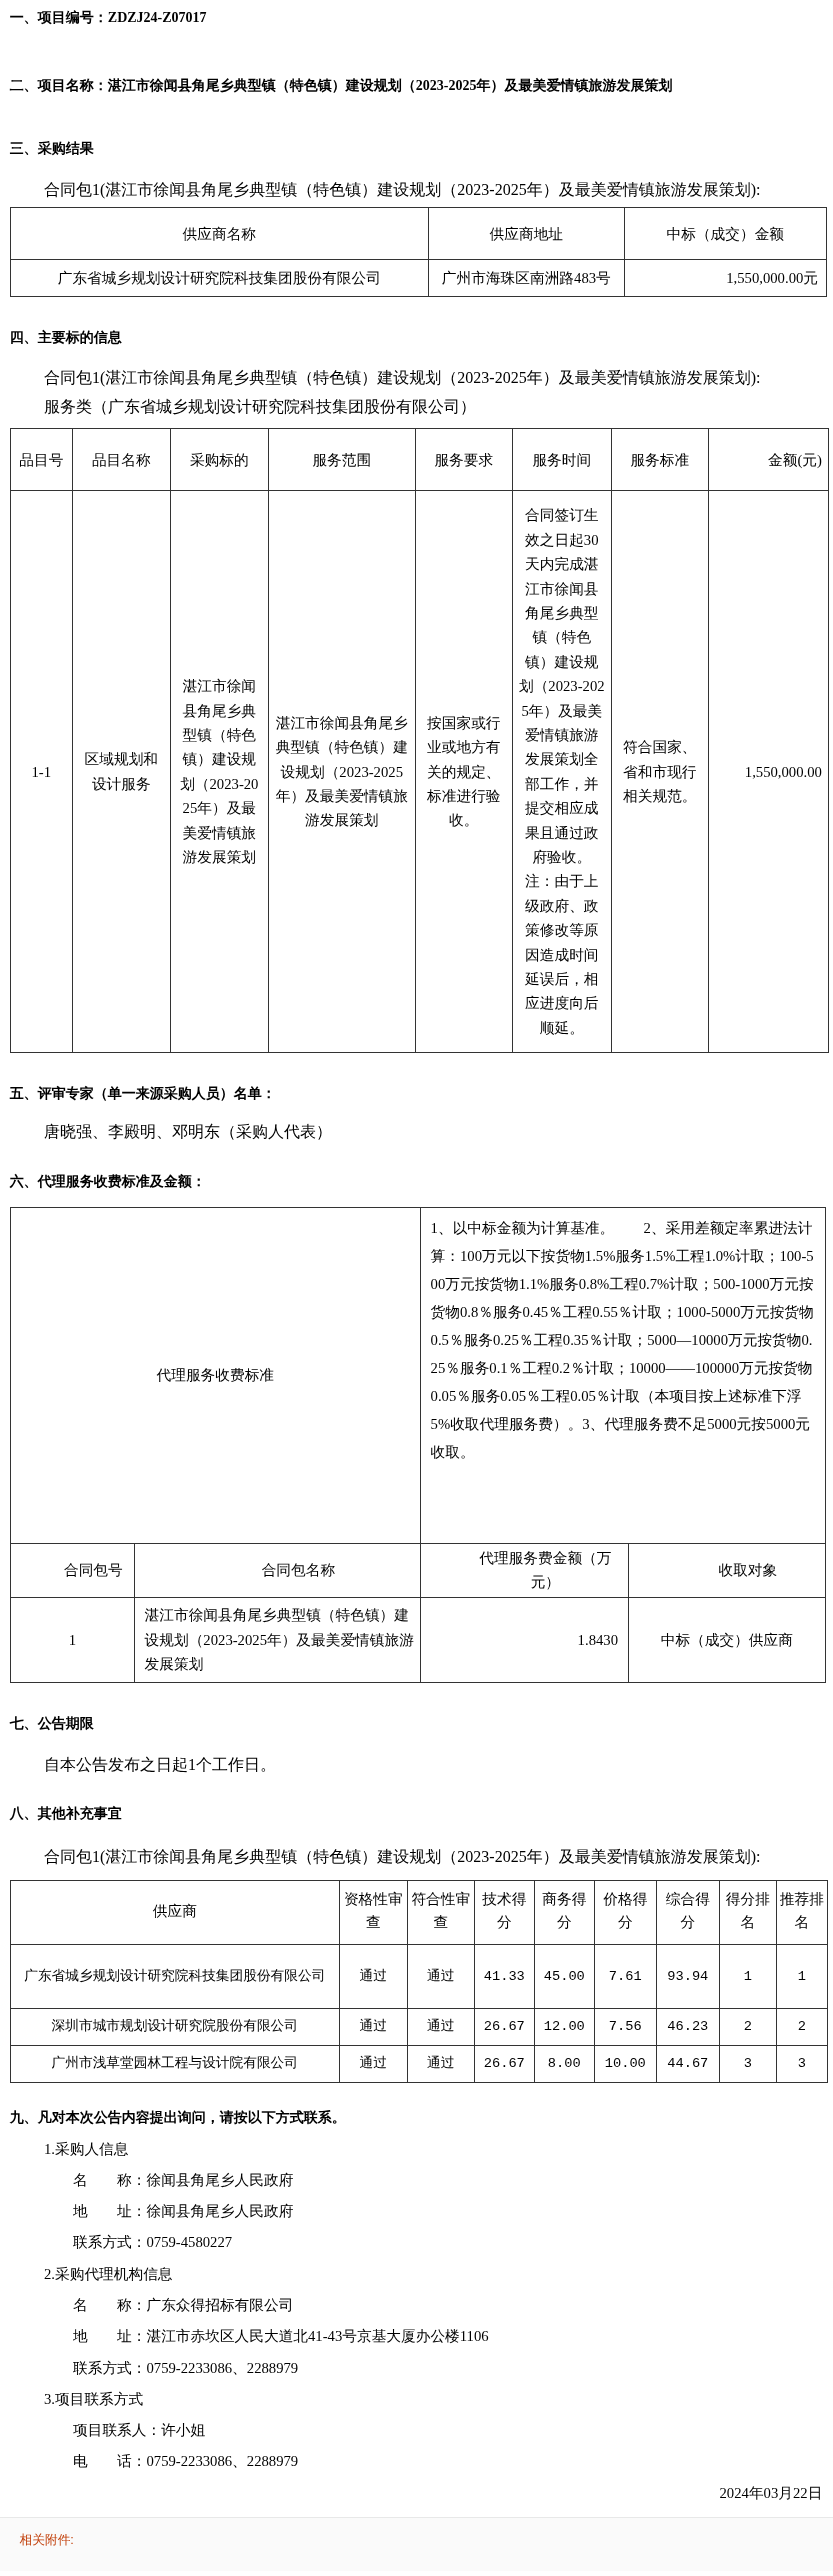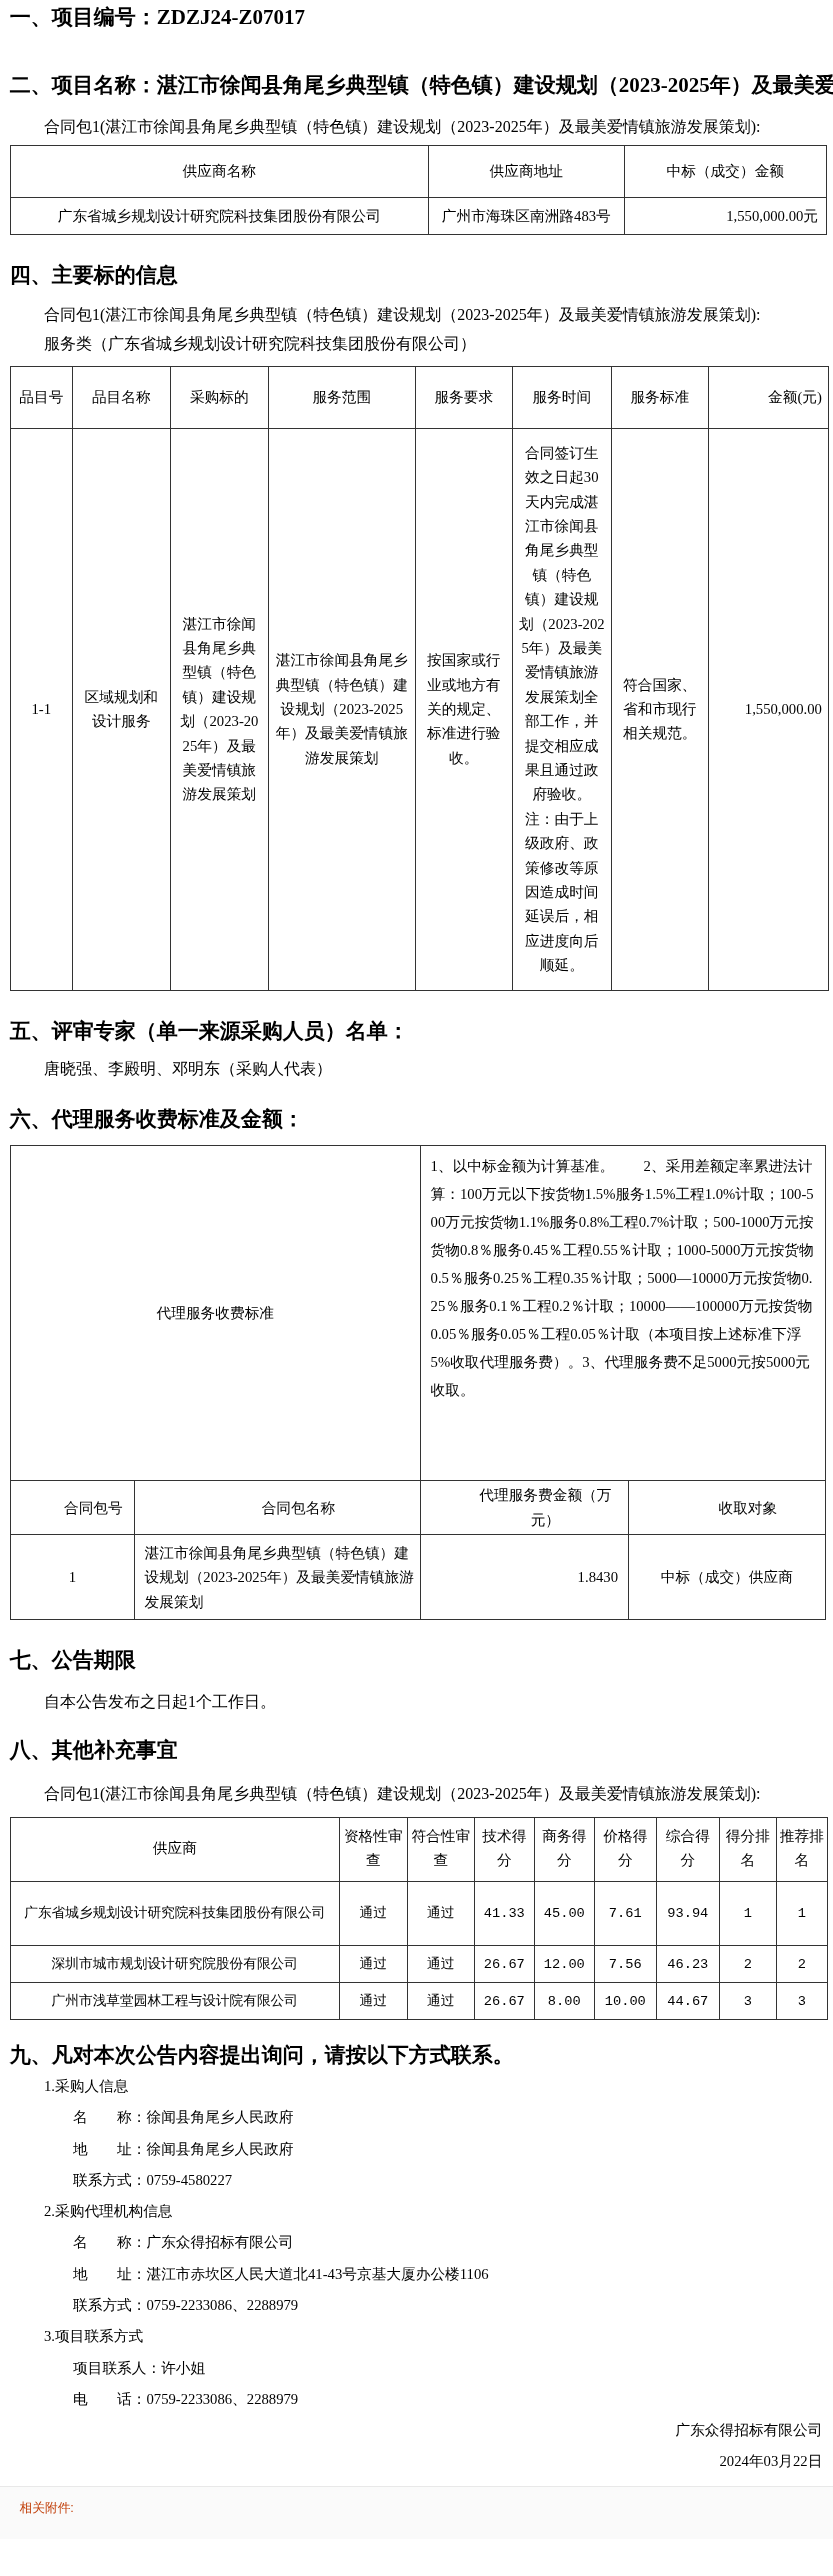--- a/index.html
+++ b/index.html
@@ -4,21 +4,21 @@
 <style>
   html,body{margin:0;padding:0;background:#ffffff;}
   body{
     width:834px;
     font-family:"Liberation Serif","DejaVu Serif",serif;
     color:#000;
     -webkit-font-smoothing:none;
   }
   .content{padding:7.8px 0 0 0;}
   .sec-h{
-    font-size:21px;font-weight:bold;line-height:19.6px;
+    font-size:14px;font-weight:bold;line-height:19.6px;
     margin:0 9.8px 0 9.8px;white-space:nowrap;
   }
   .para{
     font-size:16px;line-height:19.6px;margin:0 9.8px 0 44px;
   }
   table{
     border-collapse:collapse;table-layout:fixed;
     width:816px;margin-left:9.8px;
   }
   th,td{
@@ -65,20 +65,21 @@
 </style>
 </head>
 <body>
 
 <div class="content">
 
   <div class="sec-h">一、项目编号：ZDZJ24-Z07017</div>
 
   <div class="sec-h mt50">二、项目名称：湛江市徐闻县角尾乡典型镇（特色镇）建设规划（2023-2025年）及最美爱情镇旅游发展策划</div>
 
+  <div class="sec-h mt44">三、采购结果</div>
 
   <div class="para mt22">合同包1(湛江市徐闻县角尾乡典型镇（特色镇）建设规划（2023-2025年）及最美爱情镇旅游发展策划):</div>
 
   <table class="t-result mt8">
     <colgroup>
         <col style="width:418px">
         <col style="width:196px">
         <col style="width:202px">
       </colgroup>
     <tbody>
@@ -240,21 +241,20 @@
   <div class="contact-line lv2">地　　址：徐闻县角尾乡人民政府</div>
   <div class="contact-line lv2">联系方式：0759-4580227</div>
   <div class="contact-line">2.采购代理机构信息</div>
   <div class="contact-line lv2">名　　称：广东众得招标有限公司</div>
   <div class="contact-line lv2">地　　址：湛江市赤坎区人民大道北41-43号京基大厦办公楼1106</div>
   <div class="contact-line lv2">联系方式：0759-2233086、2288979</div>
   <div class="contact-line">3.项目联系方式</div>
   <div class="contact-line lv2">项目联系人：许小姐</div>
   <div class="contact-line lv2">电　　话：0759-2233086、2288979</div>
 
-  <div class="sig">广东众得招标有限公司</div>
   <div class="sig">2024年03月22日</div>
 
   <div class="footer">
     <div class="label">相关附件:</div>
 
   </div>
 
 </div>
 
 

